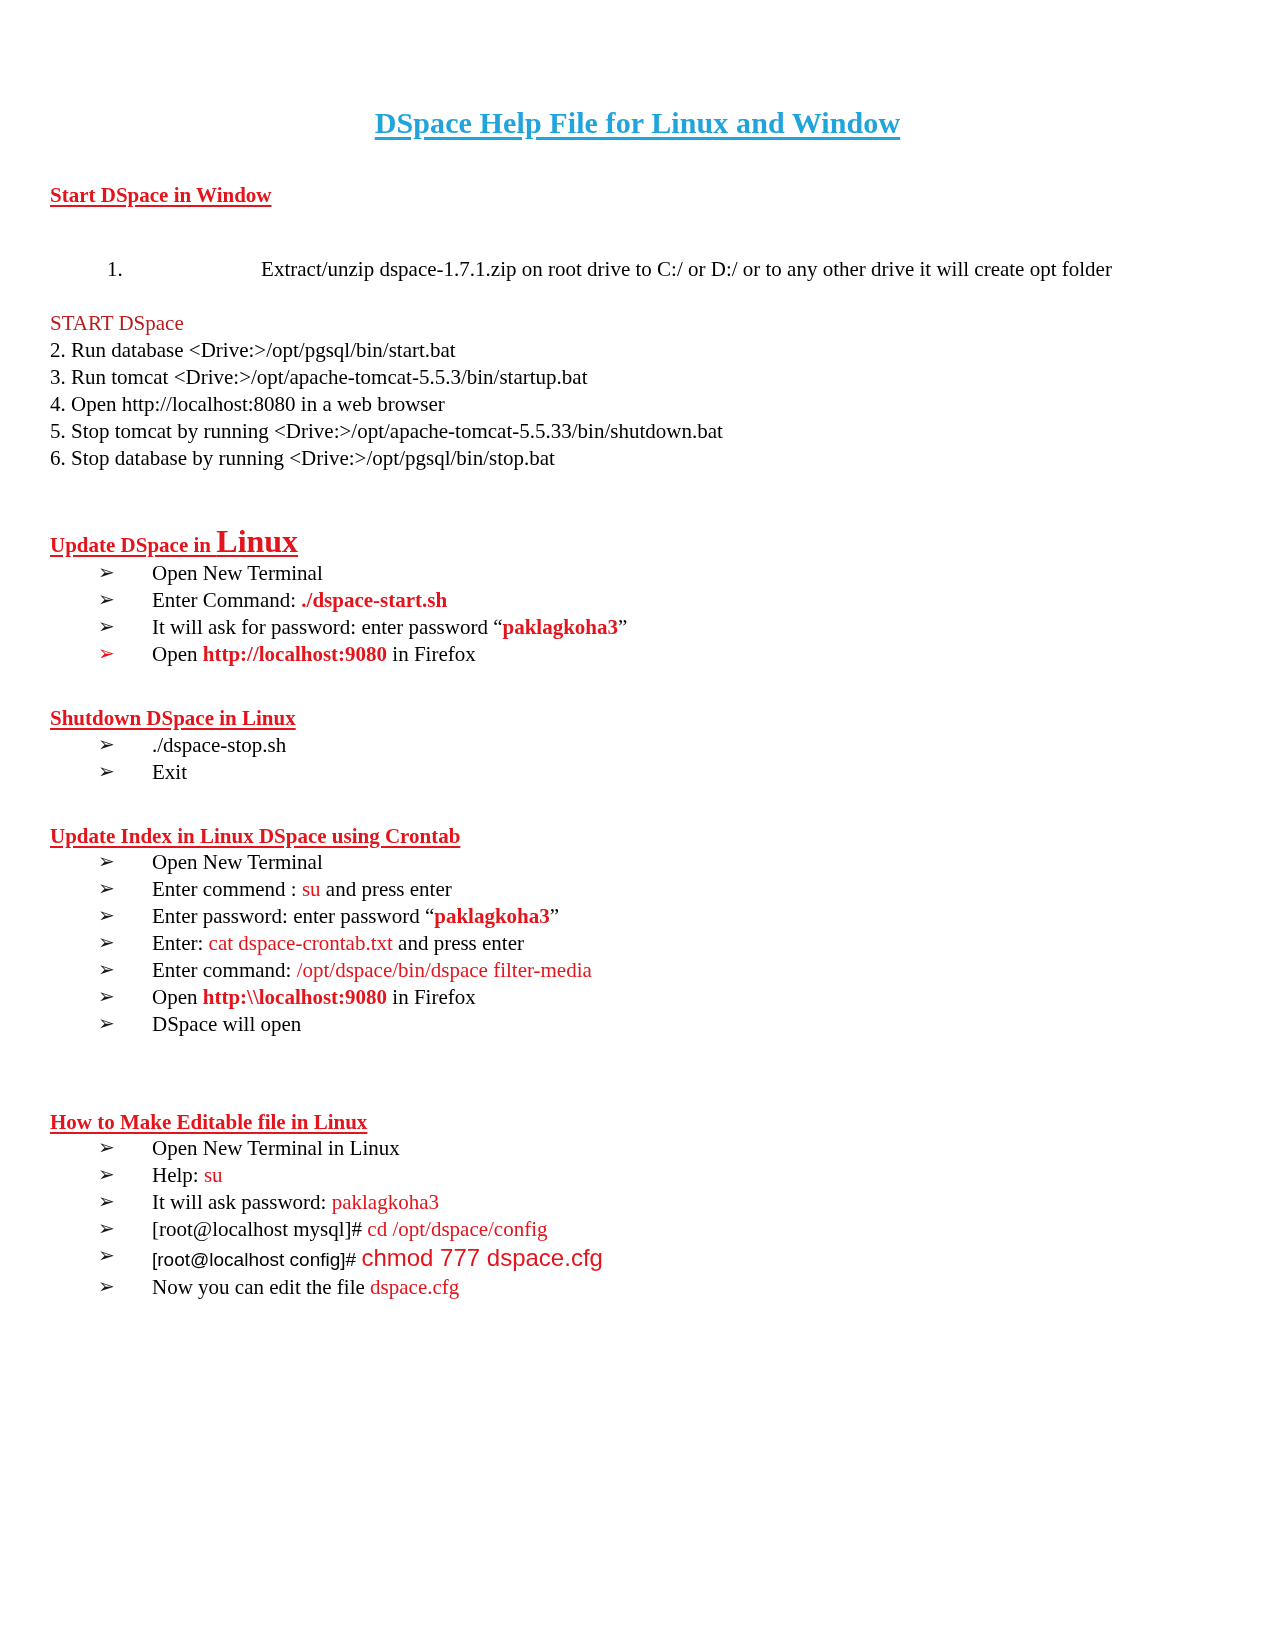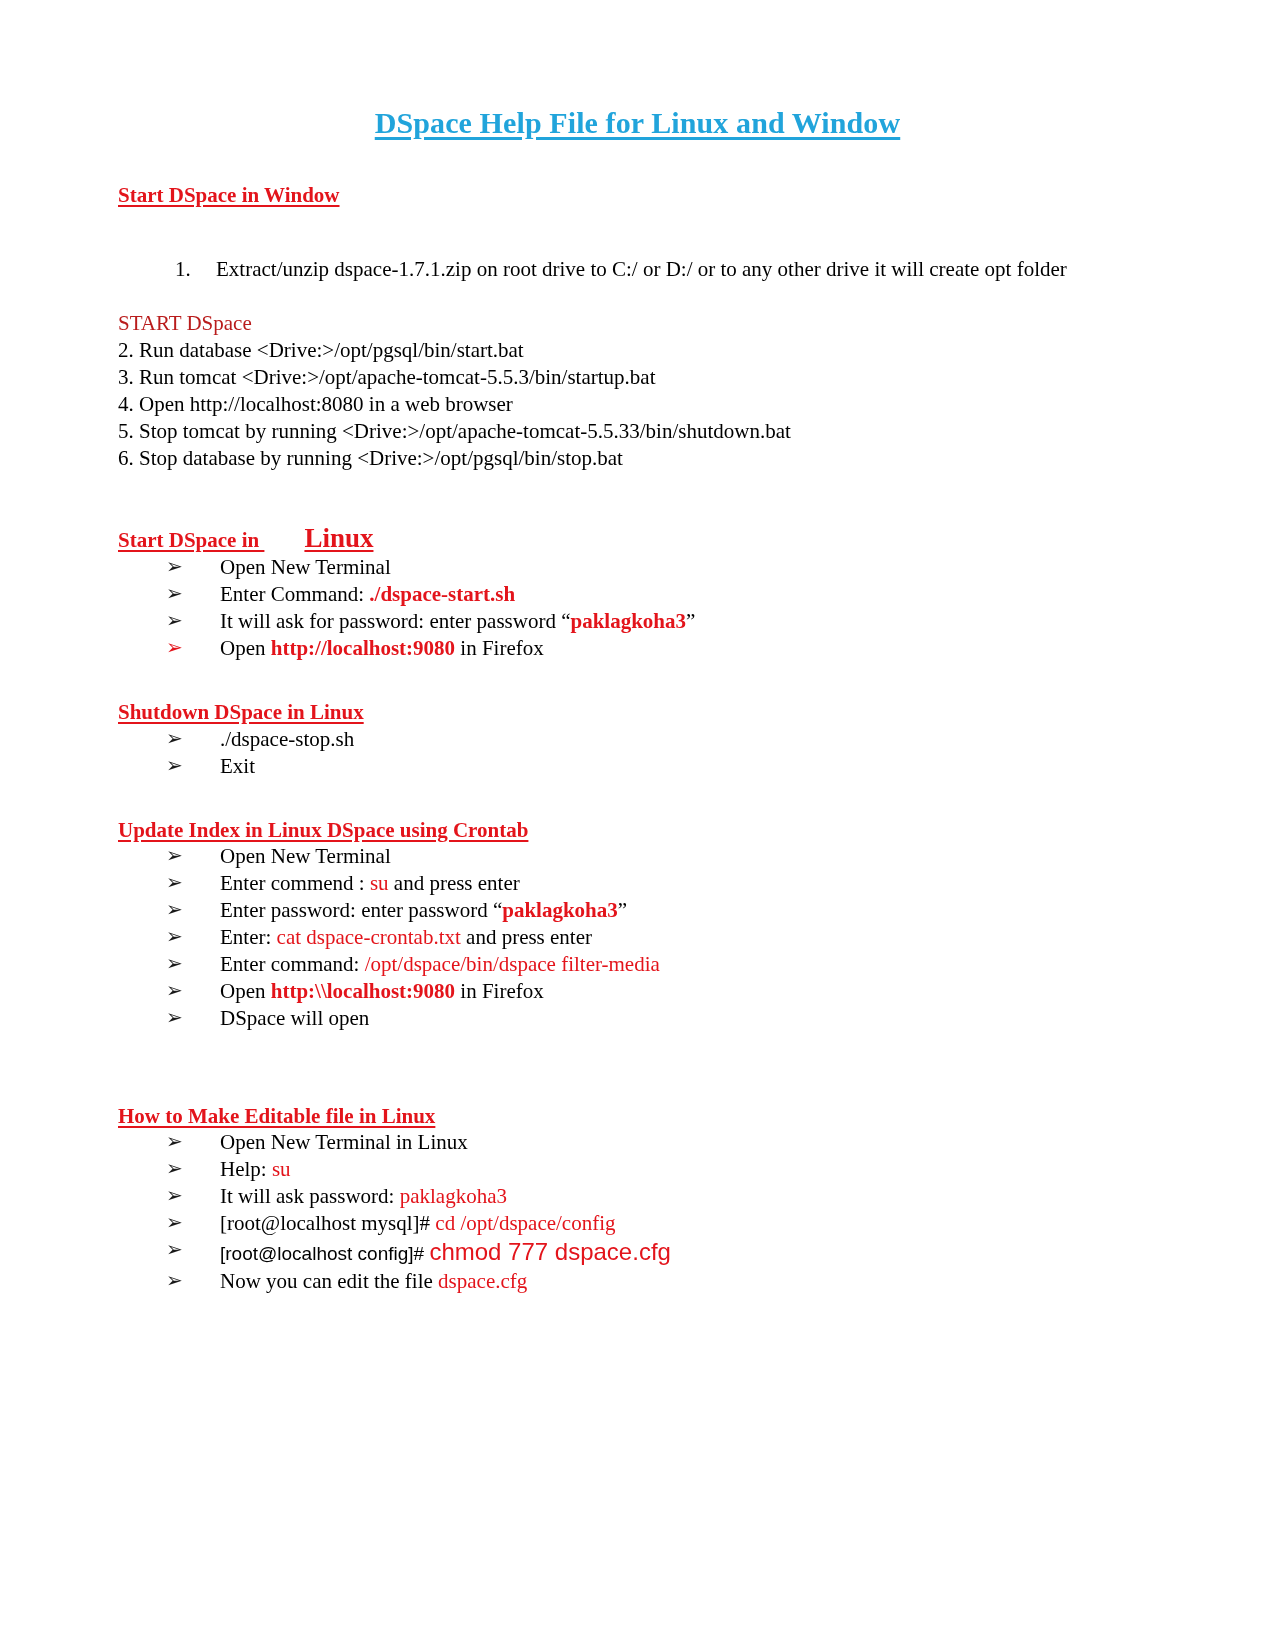--- a/index.html
+++ b/index.html
@@ -14,21 +14,21 @@
     font-family: "Liberation Serif", "DejaVu Serif", serif;
     color: #000000;
     -webkit-font-smoothing: antialiased;
   }
 
   .page {
     position: relative;
     width: 1275px;
     height: 1650px;
     box-sizing: border-box;
-    padding: 0 118px;
+    padding: 0 50px;
     background: #ffffff;
     overflow: hidden;
   }
 
   
   .doc-title {
     text-align: center;
     font-size: 30px;
     font-weight: bold;
     color: #21a4db;
@@ -44,42 +44,42 @@
   .sec-head {
     font-size: 21px;
     font-weight: bold;
     color: #e3141b;
     text-decoration: underline;
     text-underline-offset: 3px;
     line-height: 1.2;
     margin: 0;
   }
   .sec-head .big {
-    font-size: 27px;
-    margin-left: 40px;
+    font-size: 32px;
   }
 
   
   .h-window   { margin-top: 42px; }
   .h-linuxs   { margin-top: 50px; }
   .h-shutlin  { margin-top: 38px; }
   .h-crontab  { margin-top: 38px; }
   .h-editable { margin-top: 72px; }
 
   
   ol.num-list {
     margin: 0;
     padding: 0 0 0 78px;
     list-style-position: outside;
     font-size: 21px;
     line-height: 1.28;
   }
   ol.num-list li {
     padding-left: 20px;
     margin: 0;
+    text-align: center;
   }
   .num-wrap { margin-top: 48px; }
 
   
   .plain-block {
     font-size: 21px;
     line-height: 1.29;
     margin: 0;
   }
   .plain-block .line { white-space: nowrap; }
@@ -136,21 +136,21 @@
 
   <div class="plain-block block-start">
     <div class="line red-plain">START DSpace</div>
     <div class="line">2. Run database &lt;Drive:&gt;/opt/pgsql/bin/start.bat</div>
     <div class="line">3. Run tomcat &lt;Drive:&gt;/opt/apache-tomcat-5.5.3/bin/startup.bat</div>
     <div class="line">4. Open http://localhost:8080 in a web browser</div>
     <div class="line">5. Stop tomcat by running &lt;Drive:&gt;/opt/apache-tomcat-5.5.33/bin/shutdown.bat</div>
     <div class="line">6. Stop database by running &lt;Drive:&gt;/opt/pgsql/bin/stop.bat</div>
   </div>
 
-  <div class="sec-head h-linuxs"><span>Start DSpace in </span><span class="big">Linux</span></div>
+  <div class="sec-head h-linuxs"><span>Update DSpace in </span><span class="big">Linux</span></div>
 
   <ul class="arrow-list list-gap">
       <li><span class="marker">➢</span><span>Open New Terminal</span></li>
       <li><span class="marker">➢</span><span>Enter Command:   </span><span class="red-bu">./dspace-start.sh</span></li>
       <li><span class="marker">➢</span><span>It will ask for password: enter password “</span><span class="red-bu">paklagkoha3</span><span>”</span></li>
       <li><span class="marker red">➢</span><span>Open </span><span class="red-bu">http://localhost:9080</span><span>  in Firefox</span></li>
     </ul>
 
   <div class="sec-head h-shutlin">Shutdown DSpace in Linux</div>
 

